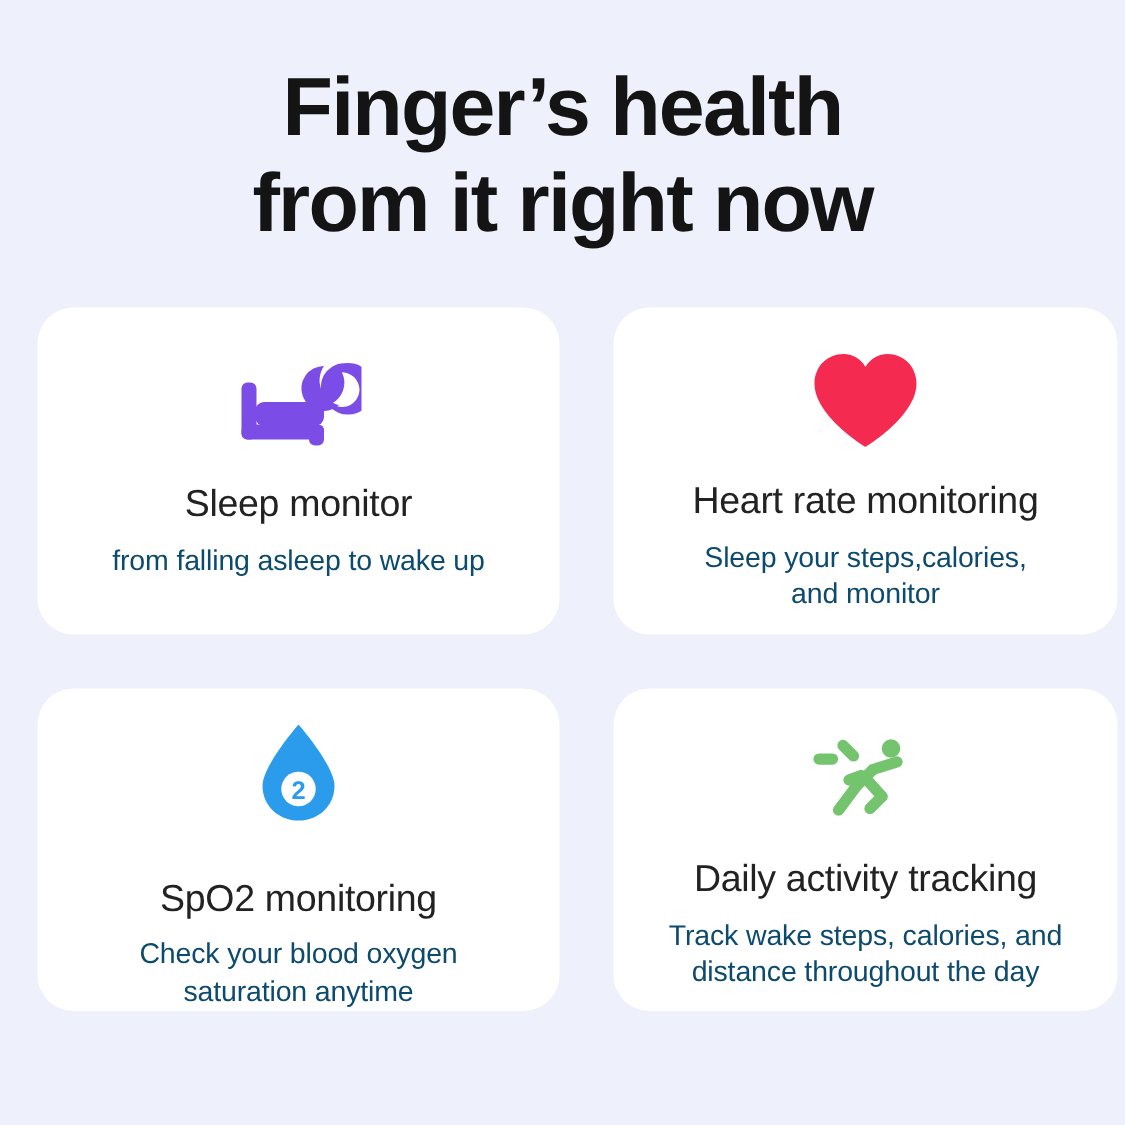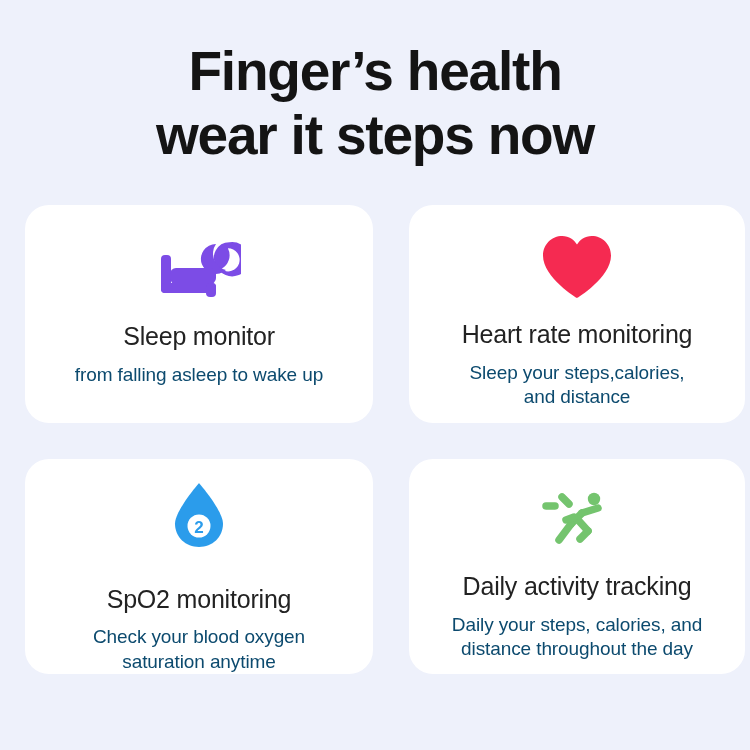--- a/index.html
+++ b/index.html
@@ -105,21 +105,21 @@
 
   svg { display:block; }
 </style>
 </head>
 <body>
 
 <div class="page">
 
   <div class="headline">
     <span class="line">Finger’s health</span>
-    <span class="line">wear it steps now</span>
+    <span class="line">from it right now</span>
   </div>
 
   <div class="grid">
 
     <div class="card card-sleep">
       <div class="icon-wrap">
         <svg width="84" height="60" viewBox="0 0 84 60" aria-hidden="true">
           <g fill="#7c4ce6">
 
             <path d="M72.5 3.2a15.6 15.6 0 0 0-12.9 24.4 17.2 17.2 0 1 0 12.9-24.4zm-1.6 6.0a11.6 11.6 0 1 1-6.8 20.9 15.6 15.6 0 0 0 6.8-20.9z"></path>
@@ -141,21 +141,21 @@
 
     <div class="card card-heart">
       <div class="icon-wrap">
         <svg width="72" height="66" viewBox="0 0 72 66" aria-hidden="true">
           <path d="M36 64C36 64 2 43.6 2 21.7 2 10.2 10.8 2 21.2 2 28.1 2 33.3 6.0 36 10.6 38.7 6.0 43.9 2 50.8 2 61.2 2 70 10.2 70 21.7 70 43.6 36 64 36 64z" fill="#f52a51"></path>
         </svg>
       </div>
       <div class="card-title">Heart rate monitoring</div>
       <div class="card-sub">
         <span>Sleep your steps,calories,</span><br>
-        <span>and distance</span>
+        <span>and monitor</span>
       </div>
     </div>
 
     <div class="card card-spo2">
       <div class="icon-wrap">
         <svg width="56" height="68" viewBox="0 0 56 68" aria-hidden="true">
           <path d="M28 2C28 2 4 29.5 4 42.8 4 56.2 14.7 66 28 66s24-9.8 24-23.2C52 29.5 28 2 28 2z" fill="#2b9ceb"></path>
           <circle cx="28" cy="45" r="11.5" fill="#ffffff"></circle>
           <text x="28" y="51.5" text-anchor="middle" font-family="Liberation Sans, sans-serif" font-size="17" font-weight="bold" fill="#2b9ceb">2</text>
         </svg>
@@ -184,19 +184,19 @@
             <path d="M39 33l9 10"></path>
             <path d="M48 43l-8 8"></path>
 
             <path d="M34 29l-8 3"></path>
           </g>
           <circle cx="54" cy="11" r="6.2" fill="#74c46e"></circle>
         </svg>
       </div>
       <div class="card-title">Daily activity tracking</div>
       <div class="card-sub">
-        <span>Daily your steps, calories, and</span><br>
+        <span>Track wake steps, calories, and</span><br>
         <span>distance throughout the day</span>
       </div>
     </div>
 
   </div>
 </div>
 
 </body></html>

